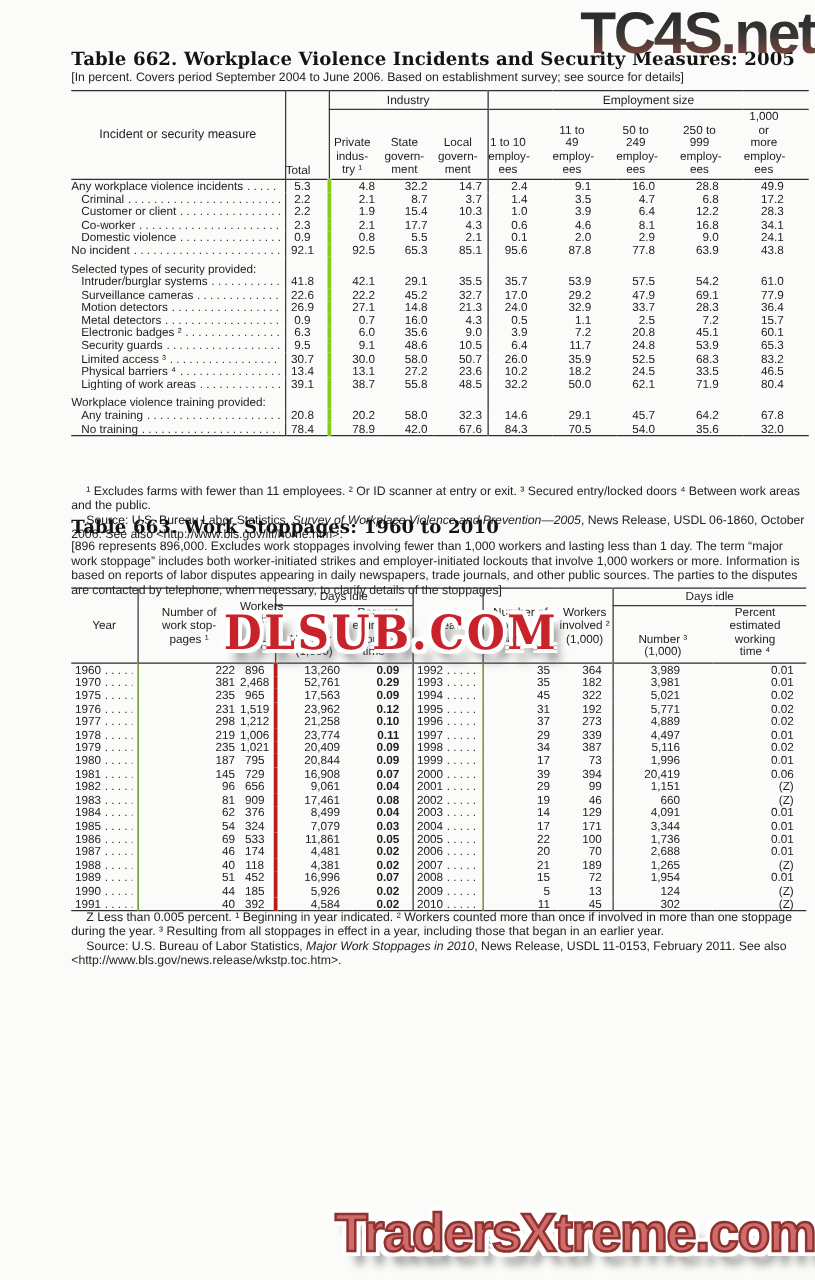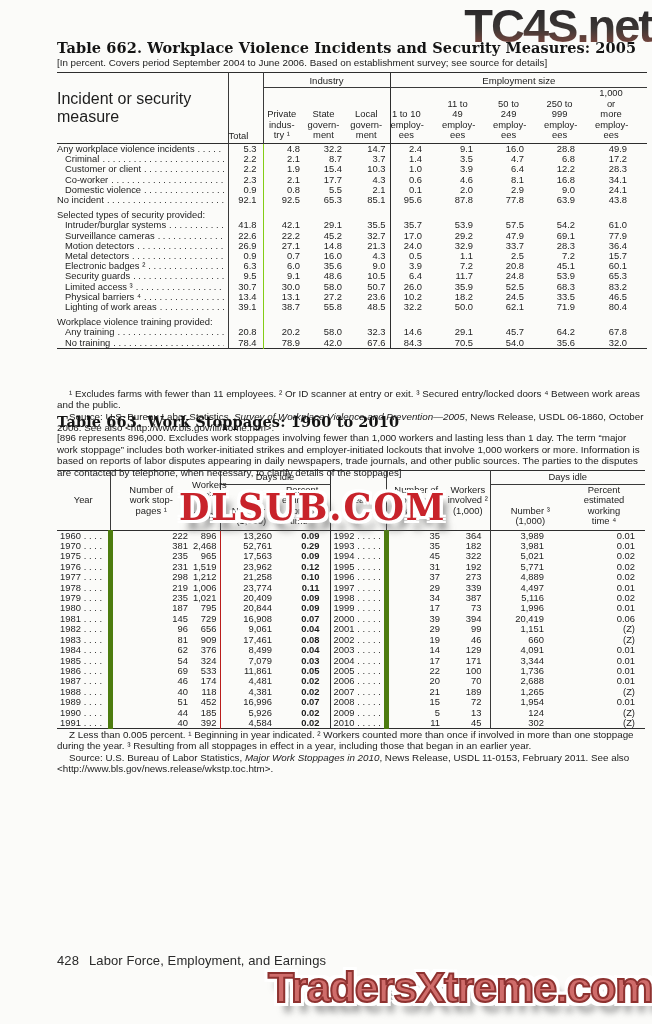--- a/index.html
+++ b/index.html
@@ -28,30 +28,30 @@
   th,td{padding:0;font-weight:normal;font-size:9.4px;color:#1d1d1d;}
 
   
   #t662{position:absolute;left:57px;top:72px;width:590px;
         border-top:1.2px solid #2e2e2e;border-bottom:1.4px solid #2e2e2e;}
   #t662 thead{border-bottom:1px solid #2e2e2e;}
   #t662 .grp{height:14px;text-align:center;vertical-align:middle;
              border-bottom:1px solid #3a3a3a;font-size:9.6px;}
   #t662 .grp-ind{border-left:1px solid #3a3a3a;}
   #t662 .grp-emp{border-left:1.3px solid #2e2e2e;}
-  #t662 .stub-h{vertical-align:middle;text-align:left;font-size:16px;}
+  #t662 .stub-h{vertical-align:middle;text-align:center;font-size:10px;}
   #t662 .total-h{vertical-align:bottom;text-align:left;padding:0 5px 2px 0;
                  border-left:1px solid #3a3a3a;}
   #t662 .colh{vertical-align:bottom;text-align:center;white-space:pre-line;
               line-height:10.6px;padding-bottom:2px;}
   #t662 .colh.first{border-left:1px solid #3a3a3a;}
   #t662 .colh.emp-first{border-left:1.3px solid #2e2e2e;}
   #t662 td{line-height:10.2px;white-space:nowrap;}
   #t662 td.stub{border-right:1px solid #3a3a3a;}
-  #t662 td.c-total{text-align:right;padding-right:6px;border-right:1px solid #84cc16;}
+  #t662 td.c-total{text-align:center;padding-right:6px;border-right:3px solid #84cc16;}
   #t662 td.c-ind{text-align:right;padding-right:5px;}
   #t662 td.c-loc{text-align:right;padding-right:4px;border-right:1.3px solid #2e2e2e;}
   #t662 td.c-emp{text-align:right;padding-right:20px;}
   #t662 tr.sect td{padding-top:5px;}
   .lead{display:flex;align-items:baseline;overflow:hidden;}
   .lbl{white-space:nowrap;}
   .ind1 .lbl{padding-left:8px;}
   .dots{flex:1;overflow:hidden;white-space:nowrap;margin:0 4px 0 3px;color:#2a2a2a;}
   .dots::after{content:". . . . . . . . . . . . . . . . . . . . . . . . . . . . . . . . . . . . . . . . . . . . . . . . . . . .";}
 
@@ -63,24 +63,24 @@
   #t663 .yh,#t663 .sh,#t663 .wh{vertical-align:middle;text-align:center;white-space:pre-line;}
   #t663 .yh{border-right:1px solid #3a3a3a;}
   #t663 .wh{border-right:1px solid #3a3a3a;}
   #t663 .pdiv{border-left:1.3px solid #2e2e2e;}
   #t663 .dih{height:13px;text-align:center;vertical-align:middle;
              border-bottom:1px solid #3a3a3a;}
   #t663 .nh{vertical-align:bottom;text-align:center;white-space:pre-line;padding-bottom:3px;}
   #t663 .ph{vertical-align:bottom;white-space:pre-line;
             padding:0 7px 3px 0;}
   #t663 td{line-height:10.4px;white-space:nowrap;text-align:right;}
-  #t663 td.y{text-align:center;border-right:5px solid #4d7c0f;margin-left:44px;}
+  #t663 td.y{text-align:center;border-right:1px solid #4d7c0f;margin-left:44px;}
   #t663 td.y .lead{padding-left:3px;}
   #t663 td.n{padding-right:4px;}
-  #t663 td.w{padding-right:3px;border-right:1px solid #b91c1c;}
+  #t663 td.w{padding-right:3px;border-right:3px solid #b91c1c;text-align:center;}
   #t663 td.dn{padding-right:10px;}
   #t663 td.dp{padding-right:10px;border-right:1.3px solid #2e2e2e;font-weight:bold;}
   #t663 td.n2{padding-right:6px;}
   #t663 td.w2{padding-right:8px;border-right:1px solid #3a3a3a;}
   #t663 td.dn2{padding-right:26px;}
   #t663 td.dp2{padding-right:10px;}
 
   
   .footnotes{position:absolute;left:57px;width:590px;font-size:9.8px;
              line-height:11.4px;color:#222;}
@@ -989,17 +989,14 @@
           <td class="dp2">(Z)</td>
         </tr>
       </tbody>
   </table>
 
   <div class="footnotes" id="t663-foot">
     <p class="ind">Z Less than 0.005 percent. ¹ Beginning in year indicated. ² Workers counted more than once if involved in more than one stoppage during the year. ³ Resulting from all stoppages in effect in a year, including those that began in an earlier year.</p>
     <p class="ind src"><span>Source: U.S. Bureau of Labor Statistics, </span><i>Major Work Stoppages in 2010</i><span>, News Release, USDL 11-0153, February 2011. See also &lt;http://www.bls.gov/news.release/wkstp.toc.htm&gt;.</span></p>
   </div>
 
-  <div id="footer-left">
-    <span class="pg">428</span><span>Labor Force, Employment, and Earnings</span>
-  </div>
 
 </div>
 
 </body></html>

